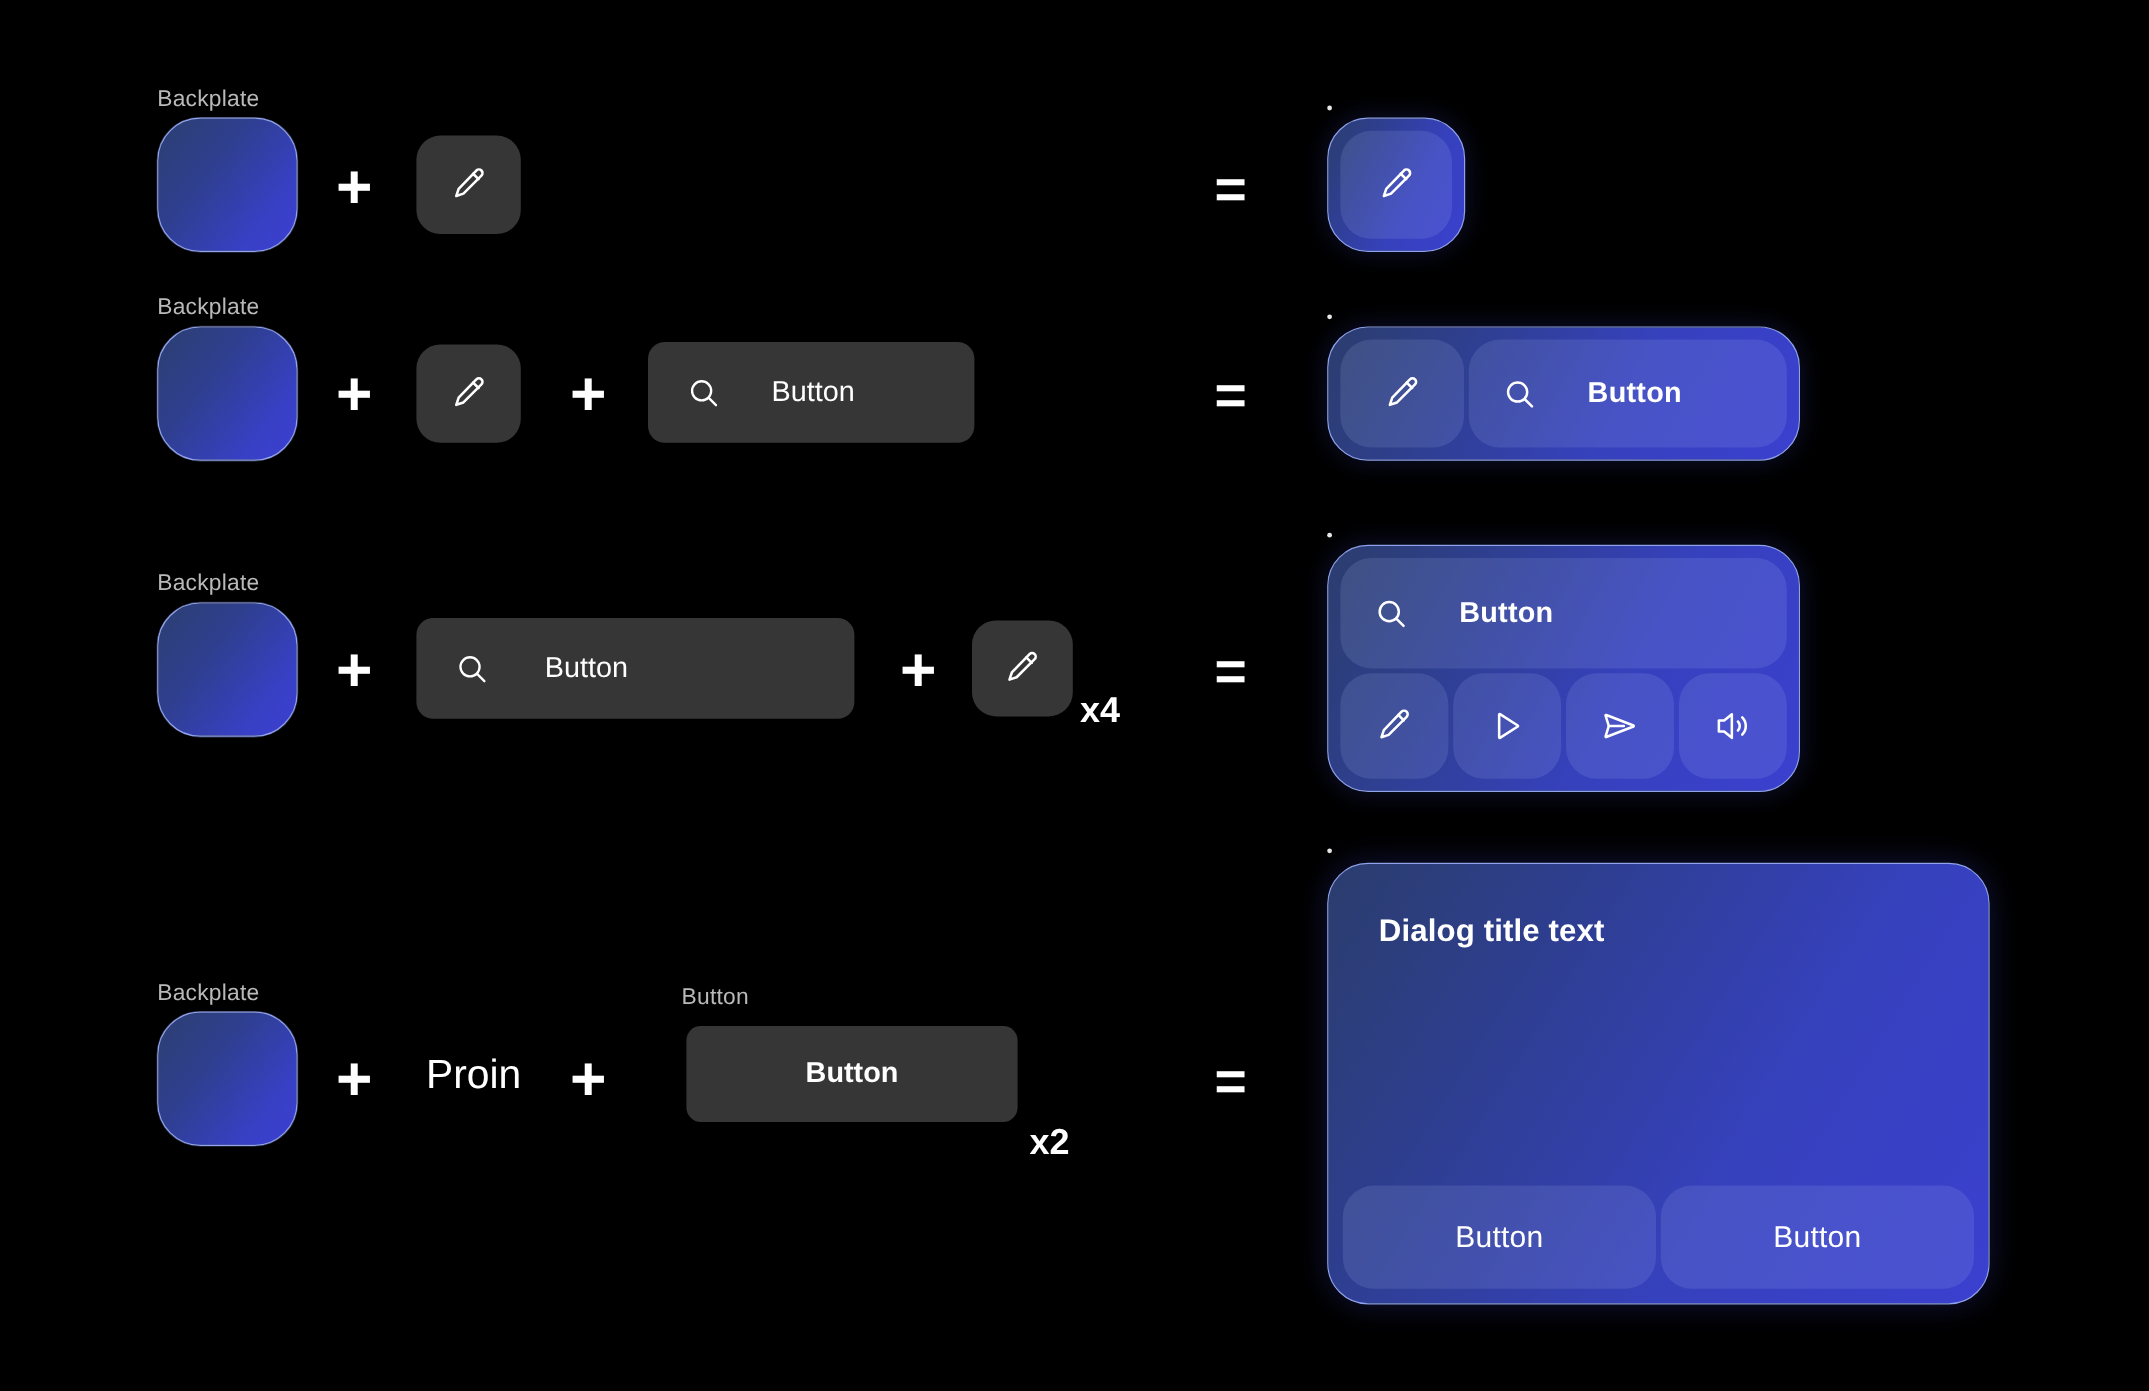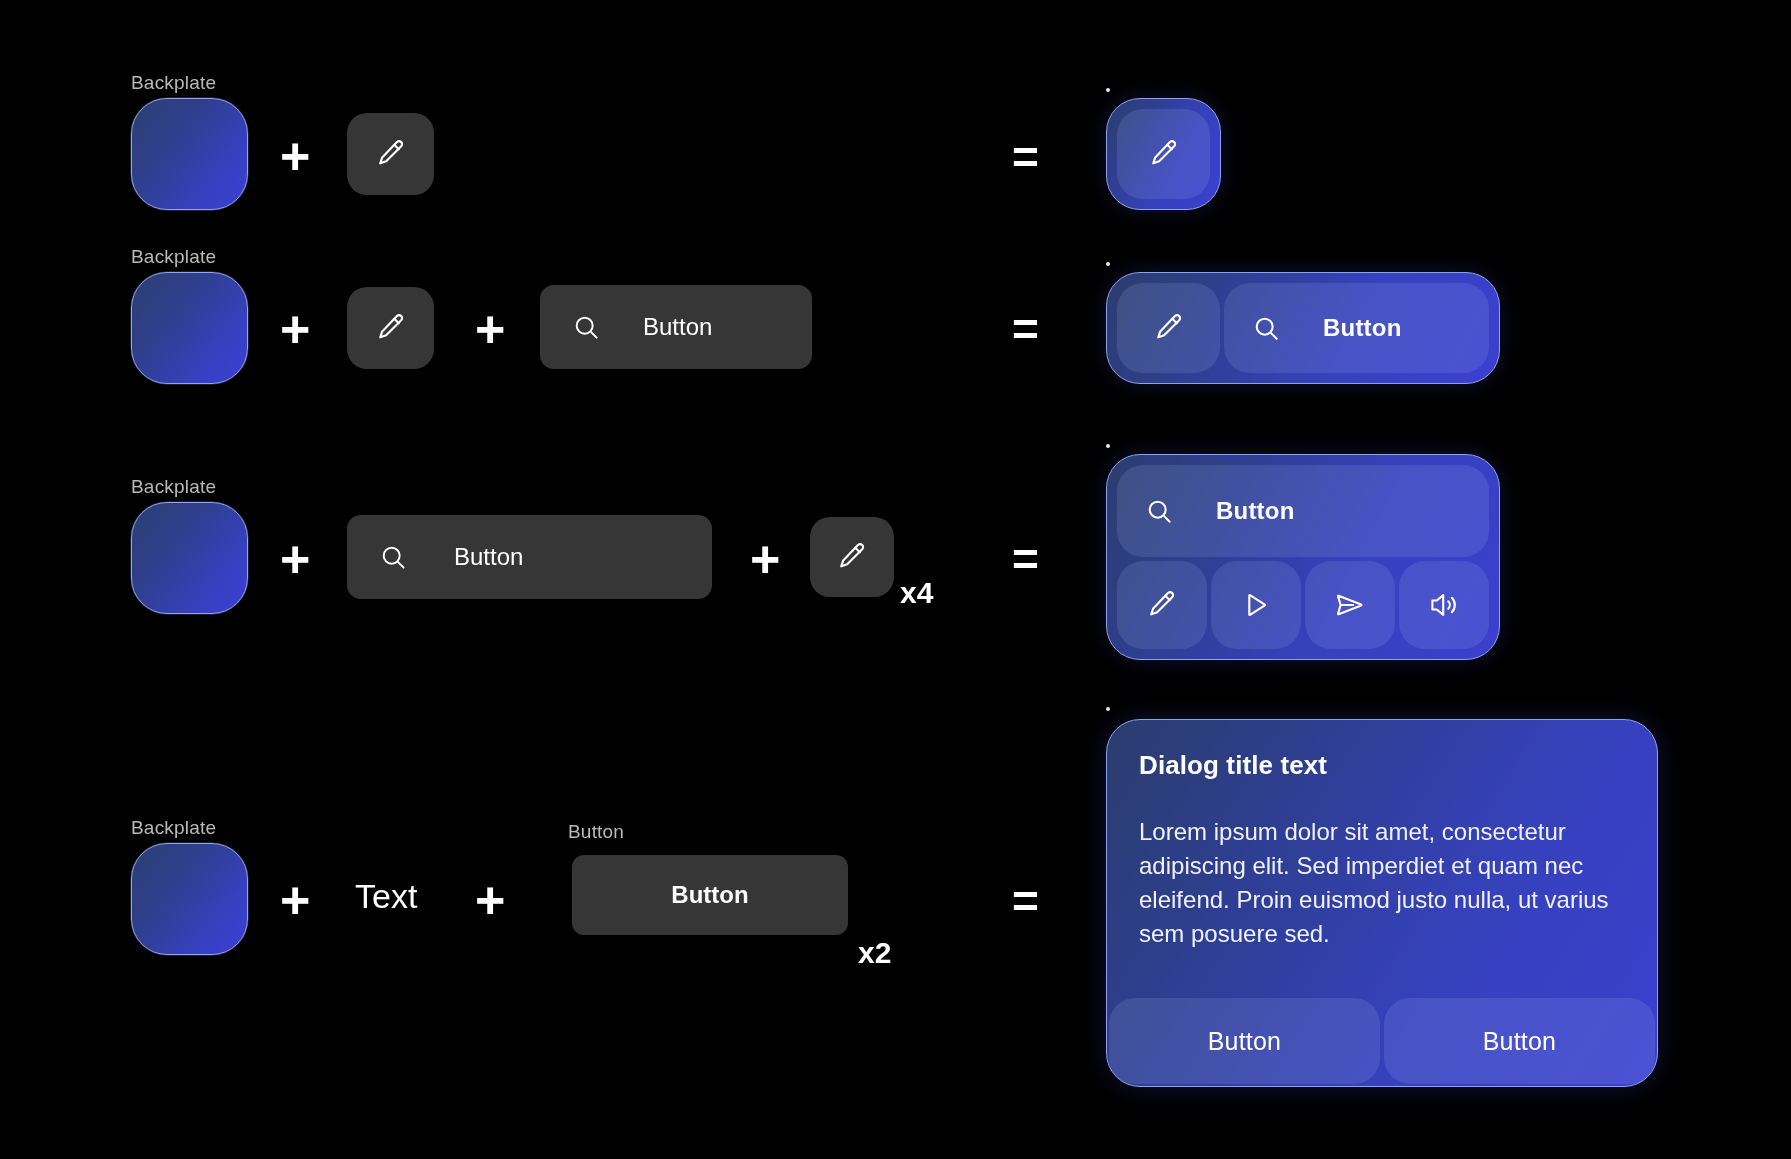--- a/index.html
+++ b/index.html
@@ -96,21 +96,21 @@
     font-weight: 600;
     color: #ffffff;
     letter-spacing: .2px;
   }
 
   
   .dialog {
     border-radius: 34px;
     background: linear-gradient(122deg, #2b3d6d 0%, #2e3e8f 28%, #3641bd 64%, #3b40cf 100%);
     border: 1.7px solid #8fa2ec;
-    padding: 2px;
+    padding: 12px;
     display: flex;
     flex-direction: column;
     box-shadow: 0 0 26px rgba(60,70,200,.28);
   }
   .dialog-body { padding: 28px 30px 30px 30px; }
   .dialog-title {
     font-size: 26px;
     font-weight: 700;
     color: #ffffff;
     letter-spacing: .1px;
@@ -304,40 +304,39 @@
       </div>
     </div>
   </div>
 
   <div class="abs caption" style="left:131px; top:817px;">Backplate</div>
 
   <div class="abs backplate" style="left:131px; top:843px; width:117px; height:112px;"></div>
 
   <div class="abs op" style="left:280px; top:874px;">+</div>
 
-  <div class="abs" style="left:355px; top:877px; font-size:34px; font-weight:400; color:#ffffff;">Text</div>
+  <div class="abs" style="left:355px; top:877px; font-size:34px; font-weight:400; color:#ffffff;">Proin</div>
 
   <div class="abs op" style="left:475px; top:874px;">+</div>
 
   <div class="abs caption" style="left:568px; top:821px;">Button</div>
 
   <div class="abs chip" style="left:572px; top:855px; width:276px; height:80px; border-radius:12px; justify-content:center;">
     <span class="chip-label" style="font-weight:600;">Button</span>
   </div>
 
   <div class="abs mult" style="left:858px; top:936px;">x2</div>
 
   <div class="abs op-eq" style="left:1012px; top:878px;">=</div>
 
   <div class="abs result-dot" style="left:1106px; top:707px;"></div>
 
   <div class="abs dialog" style="left:1106px; top:719px; width:552px; height:368px;">
     <div class="dialog-body">
       <div class="dialog-title">Dialog title text</div>
-      <div class="dialog-text">Lorem ipsum dolor sit amet, consectetur adipiscing elit. Sed imperdiet et quam nec eleifend. Proin euismod justo nulla, ut varius sem posuere sed.</div>
     </div>
     <div class="dialog-actions">
       <div class="dialog-btn">
         <span class="slot-label">Button</span>
       </div>
       <div class="dialog-btn">
         <span class="slot-label">Button</span>
       </div>
     </div>
   </div>

